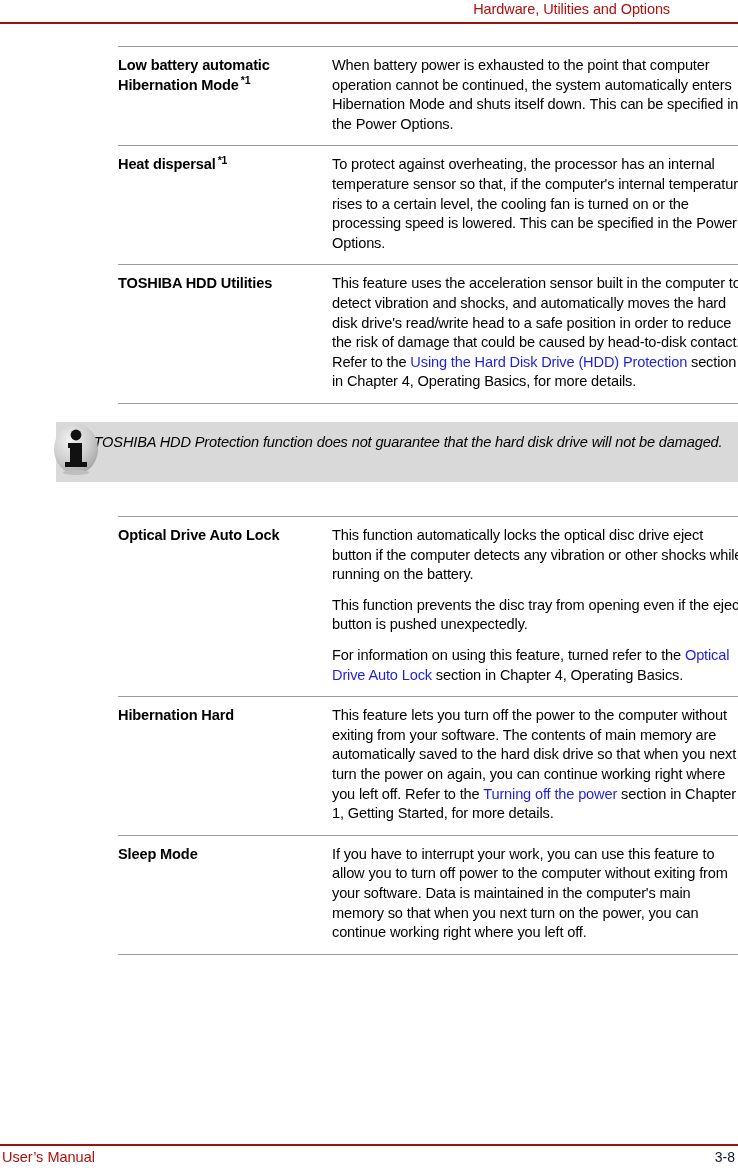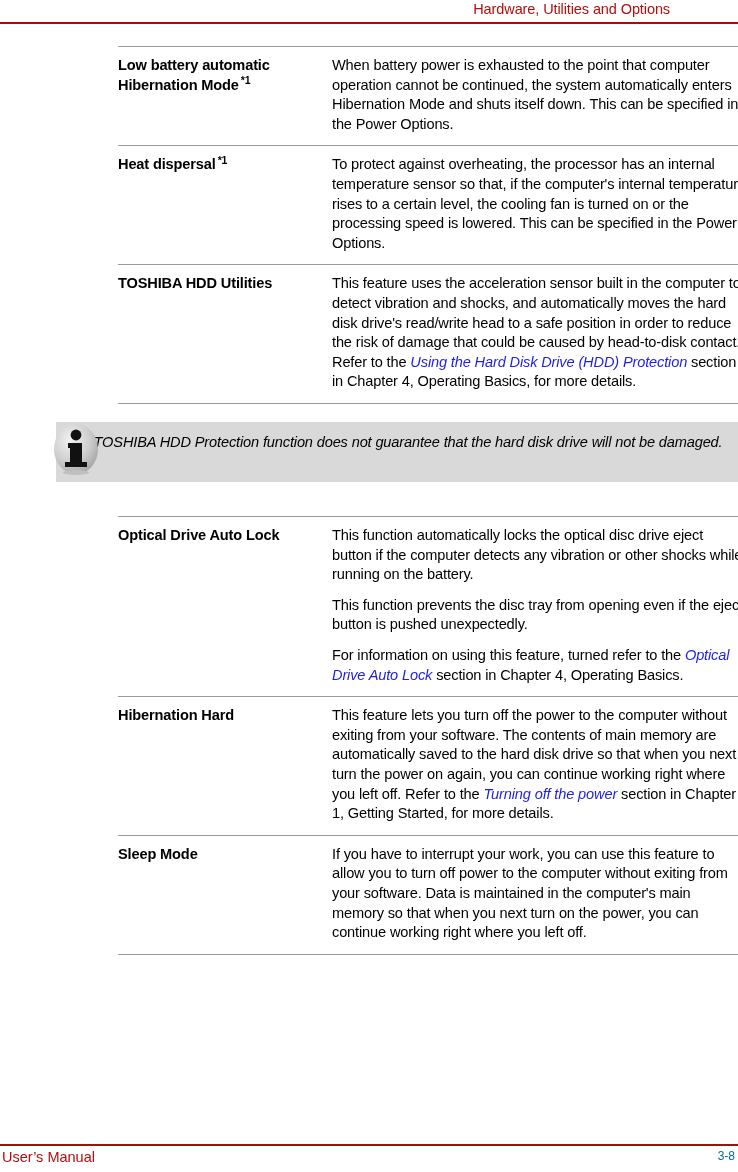--- a/index.html
+++ b/index.html
@@ -93,21 +93,20 @@
   }
   sup.footnote-mark {
     font-size: 10.5px;
     font-weight: bold;
     vertical-align: super;
     line-height: 0;
     margin-left: 2px;
   }
   .xref {
     color: #1f1fdd;
-    font-style: italic;
   }
 
   
   .note-block {
     position: absolute;
     left: 0;
     width: 738px;
     display: flex;
     align-items: flex-start;
   }
@@ -160,22 +159,22 @@
     left: 2px;
     top: 13px;
     font-size: 14.5px;
     color: #b50e0e;
     white-space: nowrap;
   }
   .page-footer .footer-right {
     position: absolute;
     right: 3px;
     top: 13px;
-    font-size: 12px;
-    color: #0369a1;
+    font-size: 14px;
+    color: #0f172a;
     white-space: nowrap;
   }
 </style>
 </head>
 <body>
 
 <div class="page-header">
   <div class="header-title">Hardware, Utilities and Options</div>
   <div class="header-rule"></div>
 </div>

